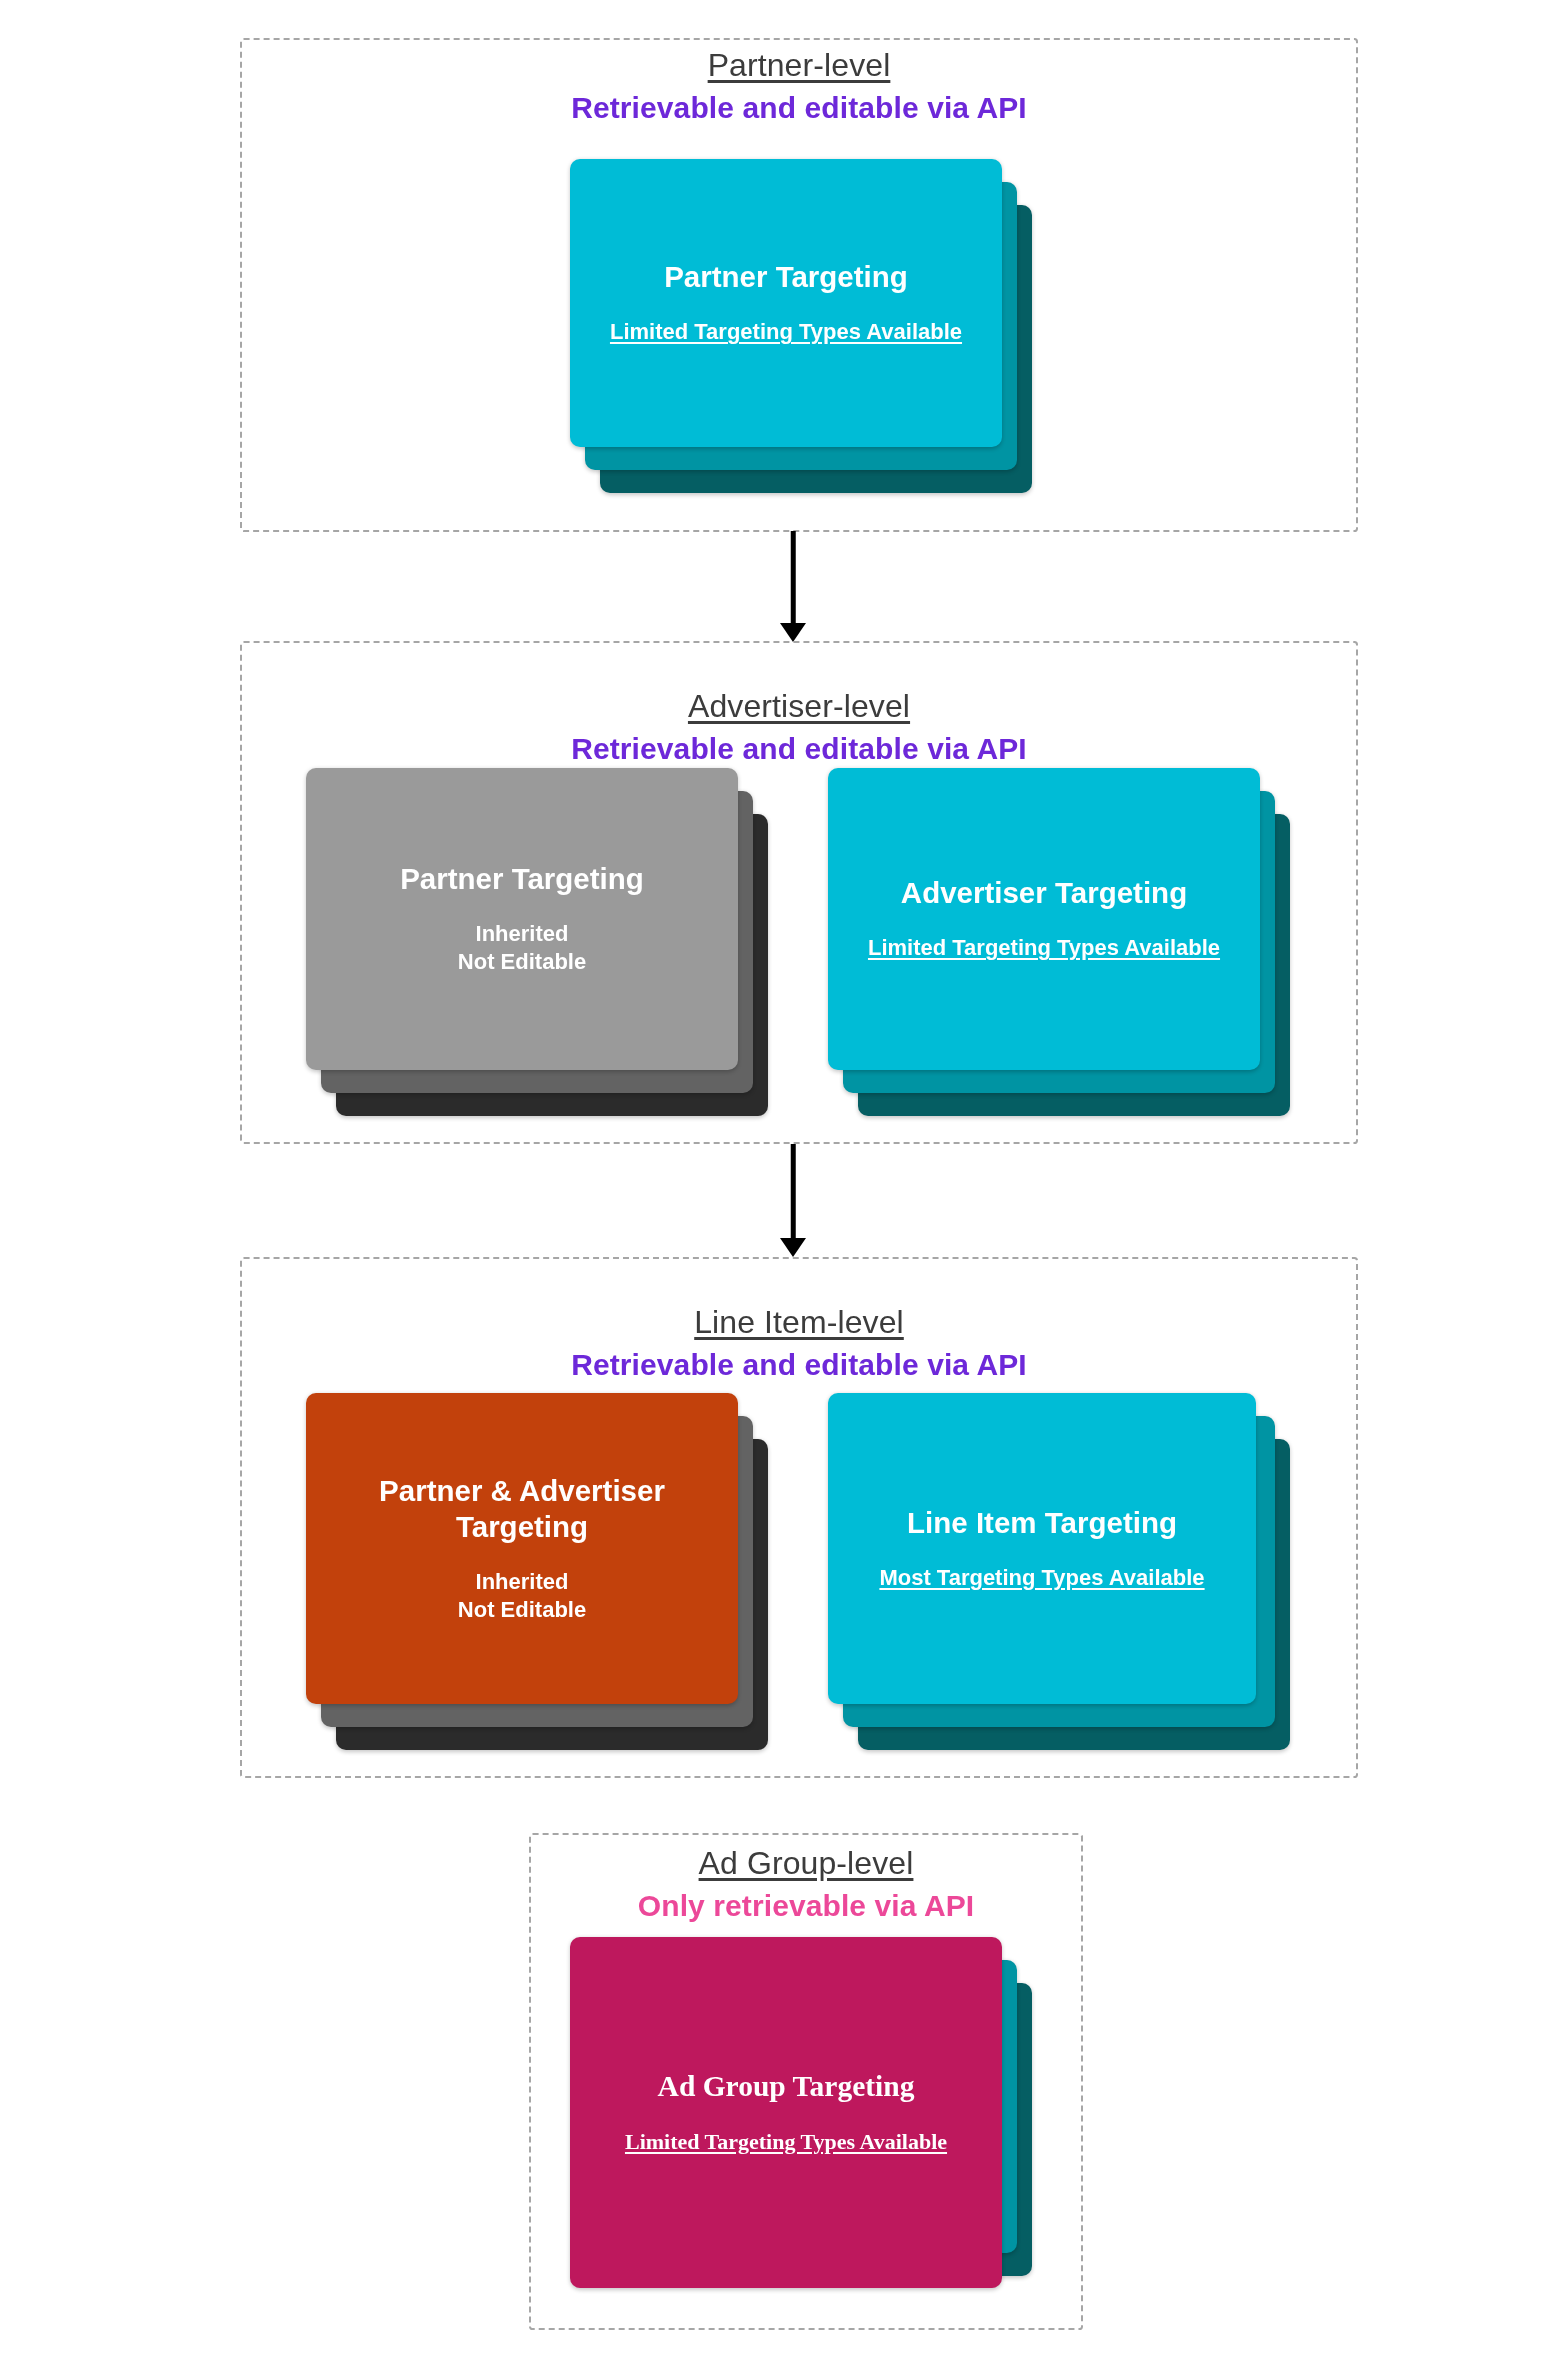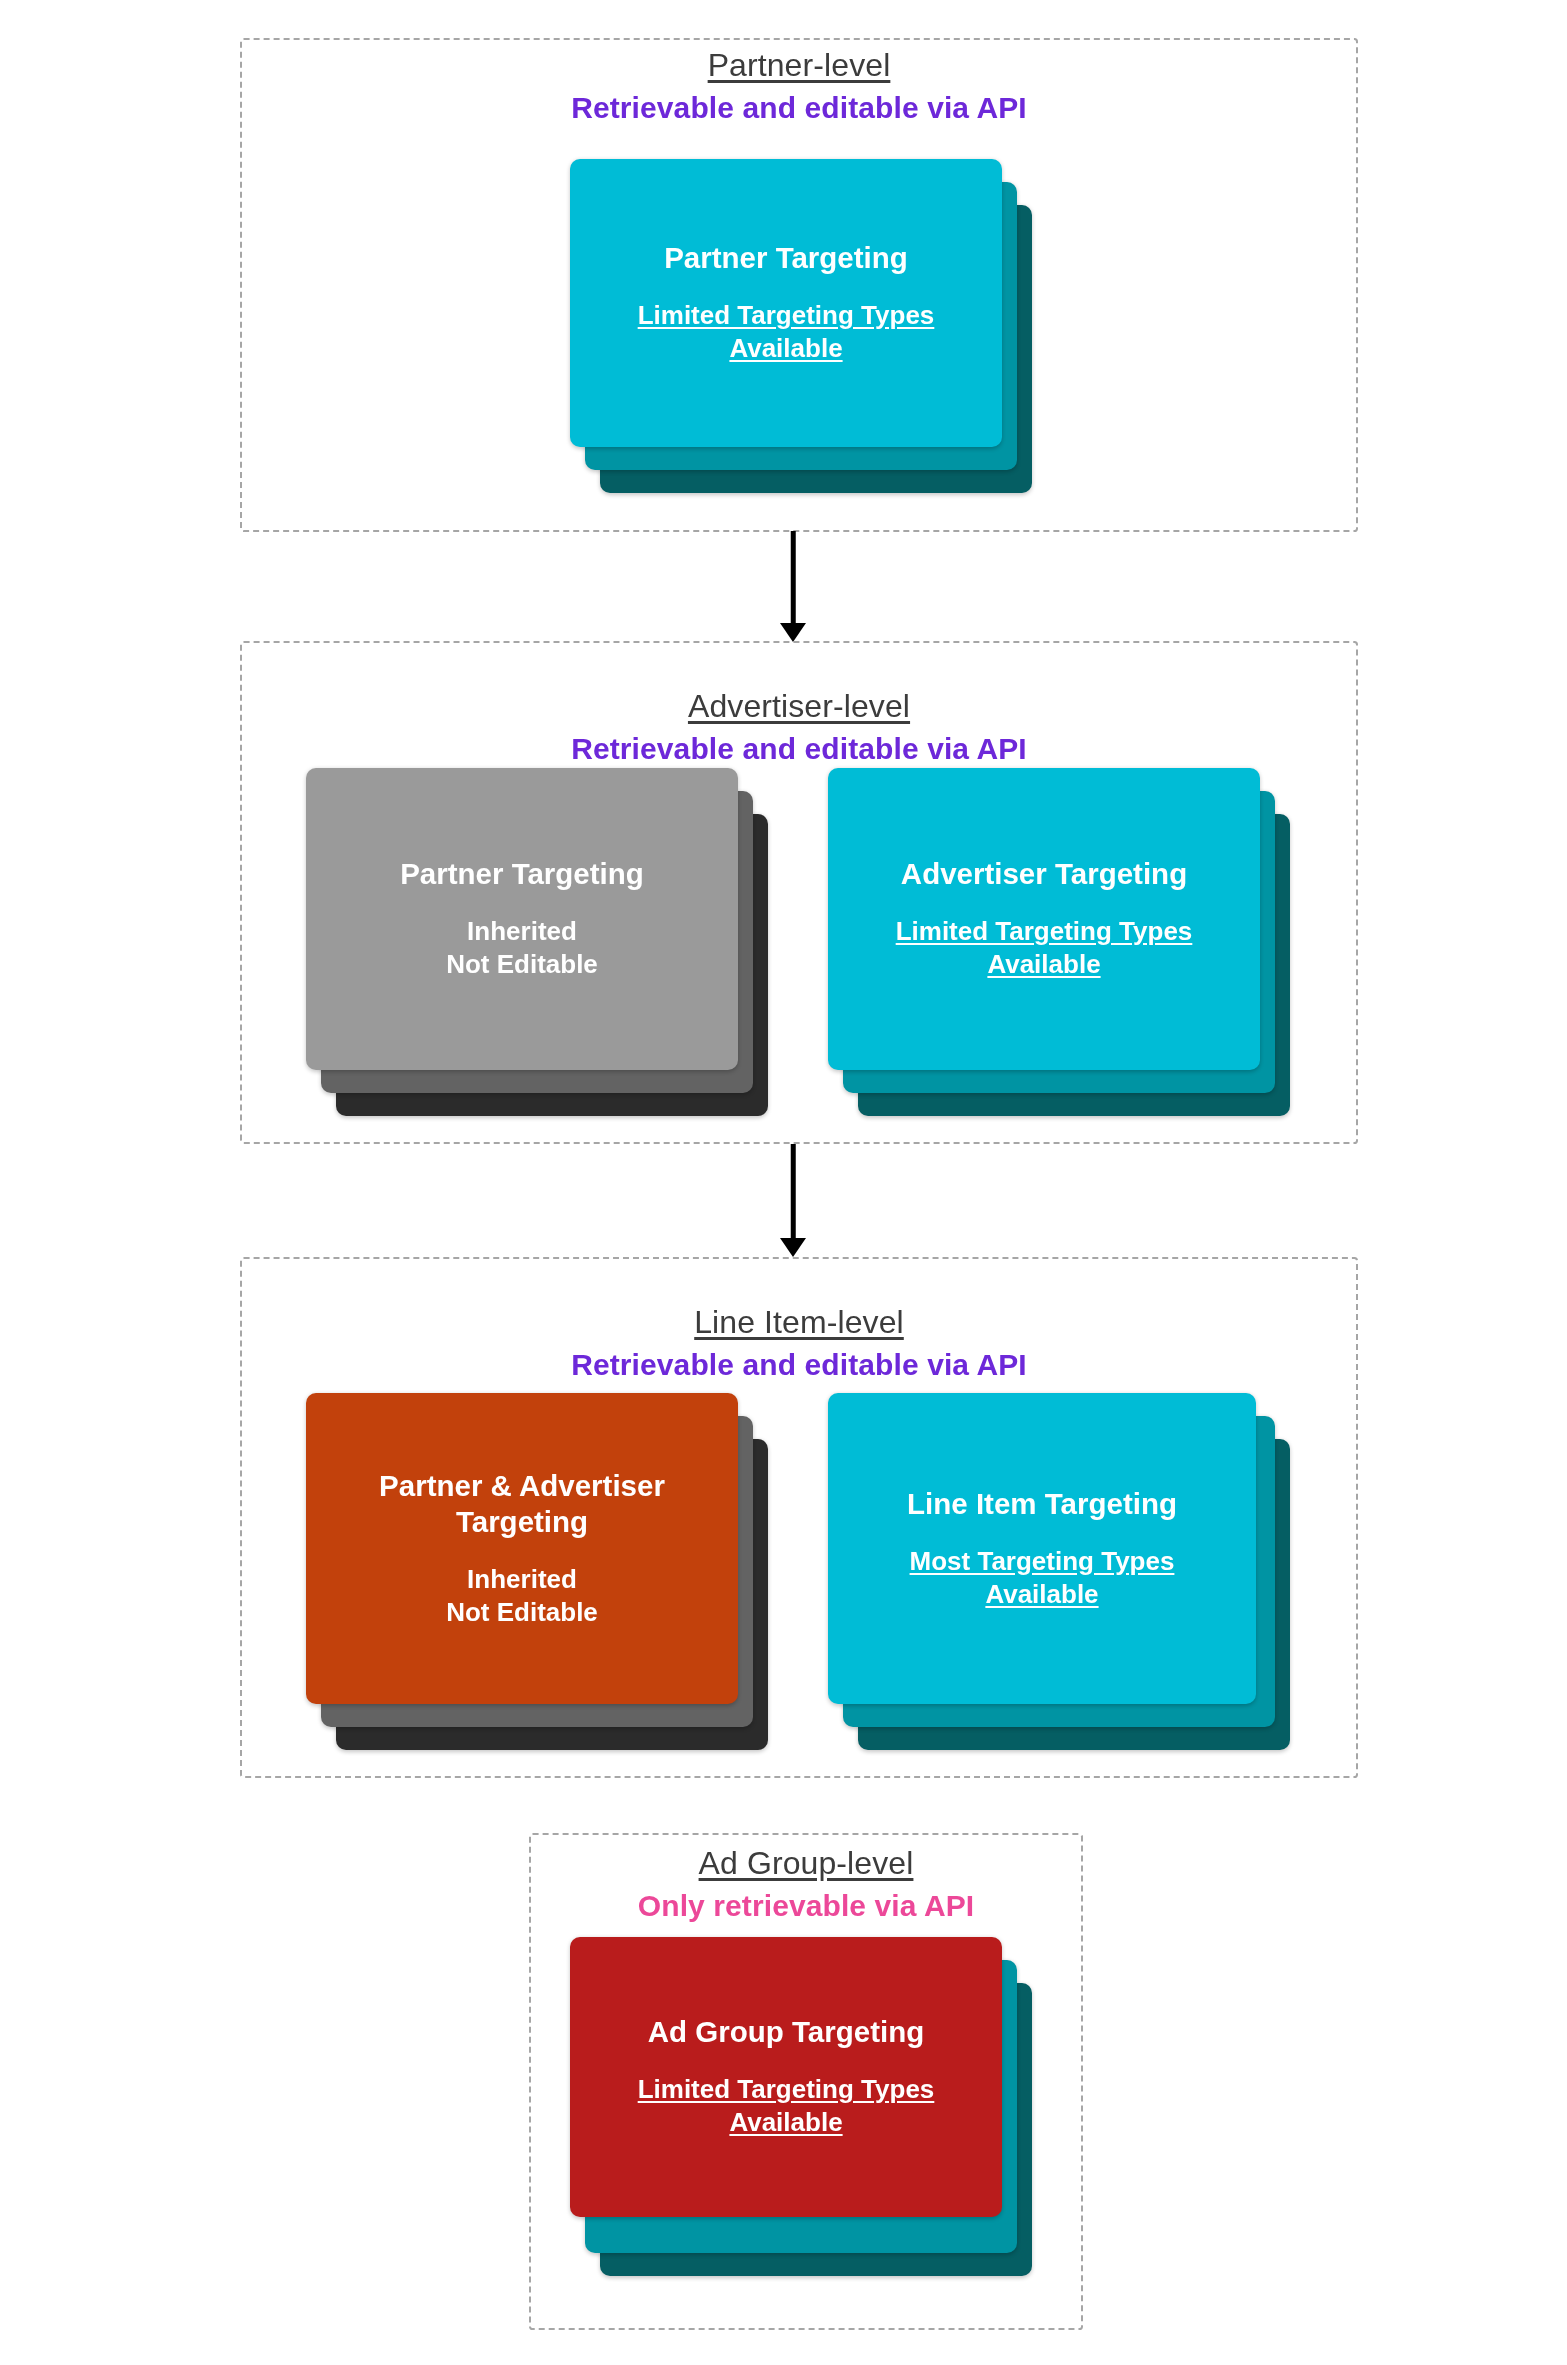--- a/index.html
+++ b/index.html
@@ -90,21 +90,21 @@
   .card-title {
     font-size: 29.5px;
     line-height: 1.22;
     font-weight: 700;
     color: #ffffff;
     text-align: center;
     margin: 0 0 23px 0;
     max-width: 96%;
   }
   .card-note {
-    font-size: 26px;
+    font-size: 22px;
     line-height: 1.28;
     font-weight: 700;
     color: #ffffff;
     text-align: center;
     margin: 0;
     max-width: 92%;
   }
   .card-note.linked {
     text-decoration: underline;
     text-underline-offset: 2.7px;
@@ -230,21 +230,21 @@
   <div class="level-box" style="left:518px; top:1833px; width:554px; height:497px;"></div>
 
   <div class="level-heading" style="left:518px; top:1845px; width:554px;">
     <span class="level-title">Ad Group-level</span>
     <span class="level-sub alert">Only retrievable via API</span>
   </div>
 
   <div class="stack" style="left:559px; top:1937px; width:463px; height:339px;">
     <div class="layer back" style="left:30px; top:46px; width:432px; height:293px; background:#055e63;"></div>
     <div class="layer mid" style="left:15px; top:23px; width:432px; height:293px; background:#0094a3;"></div>
-    <div class="layer front" style="left:0px; top:0px; width:432px; height:280px; background:#b91c1c;">
+    <div class="layer front" style="left:0px; top:0px; width:432px; height:351px; background:#be185d;font-family:Liberation Serif, serif;">
       <div class="card-face">
         <div class="card-title">Ad Group Targeting</div>
         <div class="card-note linked">Limited Targeting Types Available</div>
       </div>
     </div>
   </div>
 
 </div>
 
 

